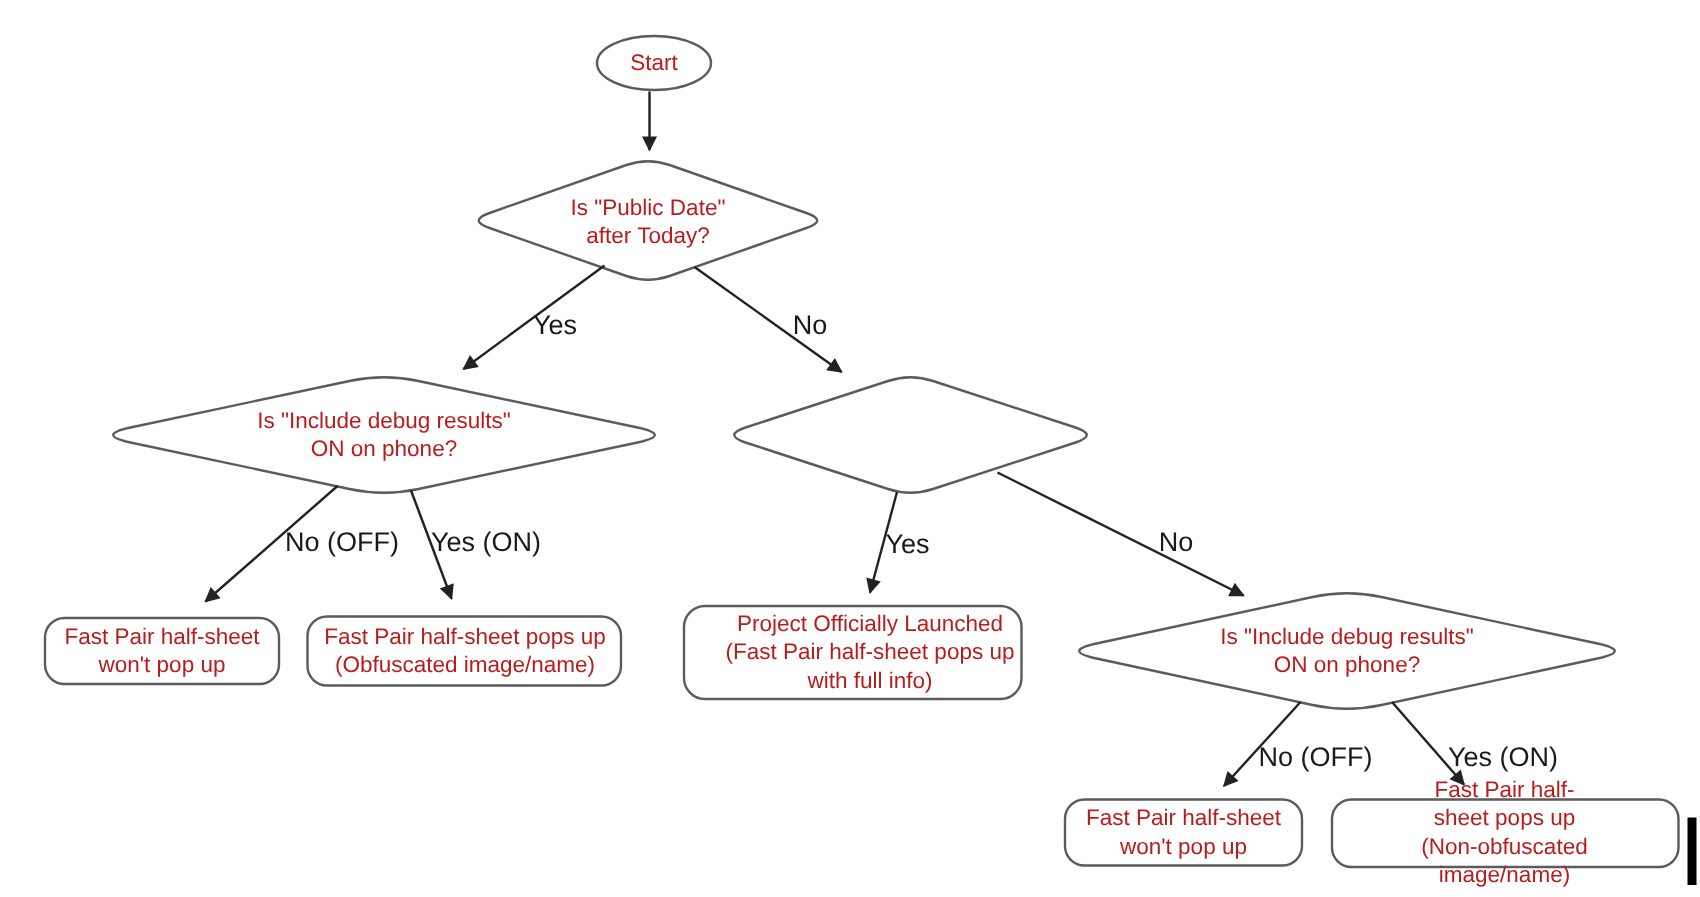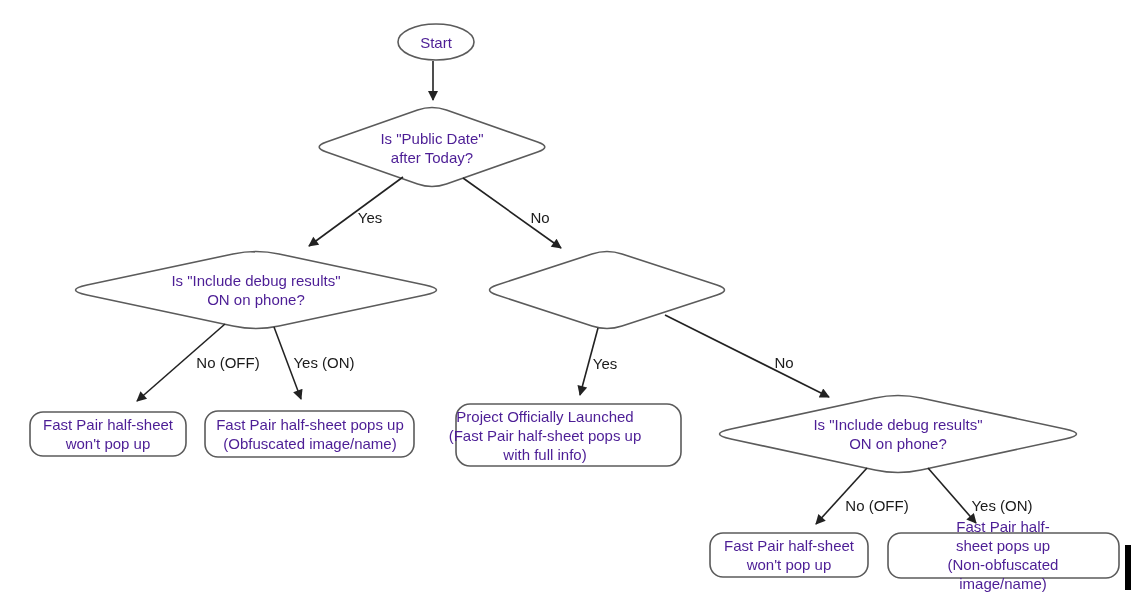--- a/index.html
+++ b/index.html
@@ -30,27 +30,27 @@
     stroke-width: 1.6;
     fill: none;
   }
   .lbl {
     position: absolute;
     transform: translate(-50%, -50%);
     white-space: pre-line;
     text-align: center;
     font-size: 15px;
     line-height: 19px;
-    color: #4c1d95;
+    color: #b91c1c;
   }
   .elbl {
     position: absolute;
     transform: translate(-50%, -50%);
     white-space: nowrap;
-    font-size: 15px;
+    font-size: 18px;
     color: #1a1a1a;
   }
   .caret {
     position: absolute;
     left: 1125px;
     top: 545px;
     width: 6px;
     height: 45px;
     background: #000000;
   }
@@ -102,21 +102,21 @@
   <div class="lbl" style="left:432px; top:148px;">Is "Public Date"
 after Today?</div>
   <div class="lbl" style="left:256px; top:290px;">Is "Include debug results"
 ON on phone?</div>
   <div class="lbl" style="left:898px; top:434px;">Is "Include debug results"
 ON on phone?</div>
   <div class="lbl" style="left:108px; top:434px;">Fast Pair half-sheet
 won't pop up</div>
   <div class="lbl" style="left:310px; top:434px;">Fast Pair half-sheet pops up
 (Obfuscated image/name)</div>
-  <div class="lbl" style="left:545px; top:435px;">Project Officially Launched
+  <div class="lbl" style="left:580px; top:435px;">Project Officially Launched
 (Fast Pair half-sheet pops up
 with full info)</div>
   <div class="lbl" style="left:789px; top:555px;">Fast Pair half-sheet
 won't pop up</div>
   <div class="lbl" style="left:1003px; top:555px;">Fast Pair half-sheet pops up
 (Non-obfuscated image/name)</div>
 
   <div class="elbl" style="left:370px; top:217px;">Yes</div>
   <div class="elbl" style="left:540px; top:217px;">No</div>
   <div class="elbl" style="left:228px; top:362px;">No (OFF)</div>

